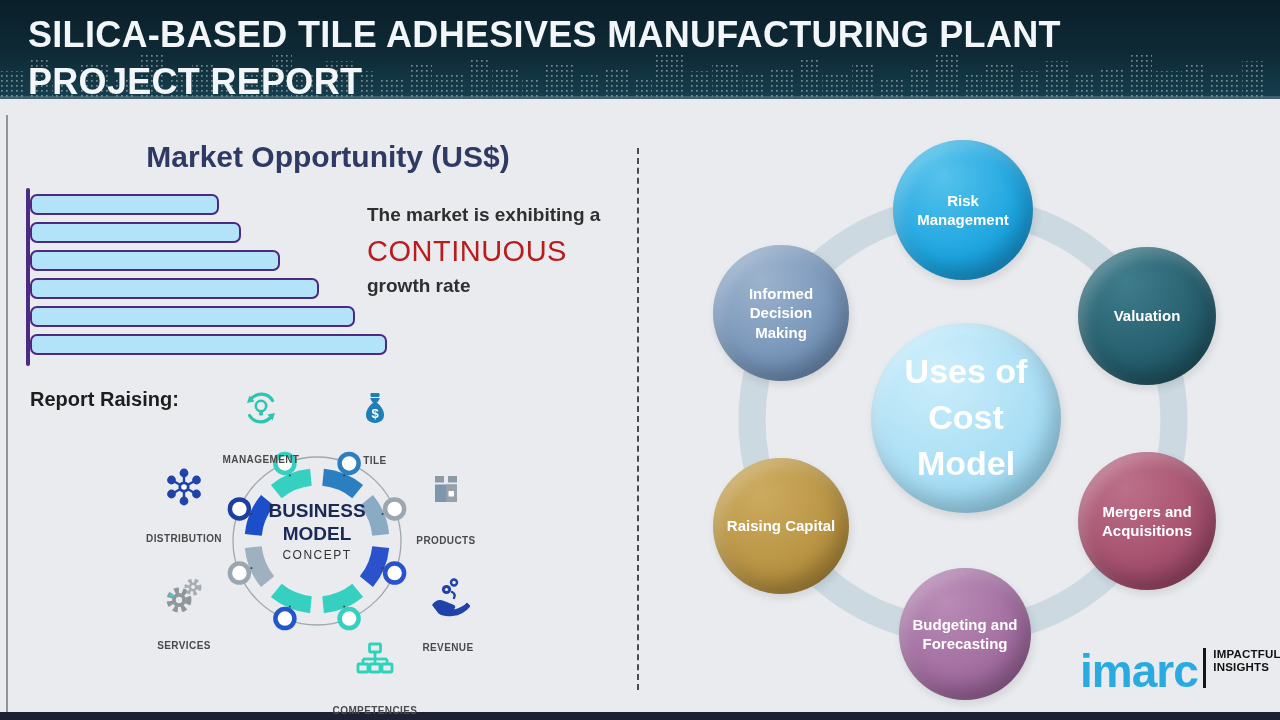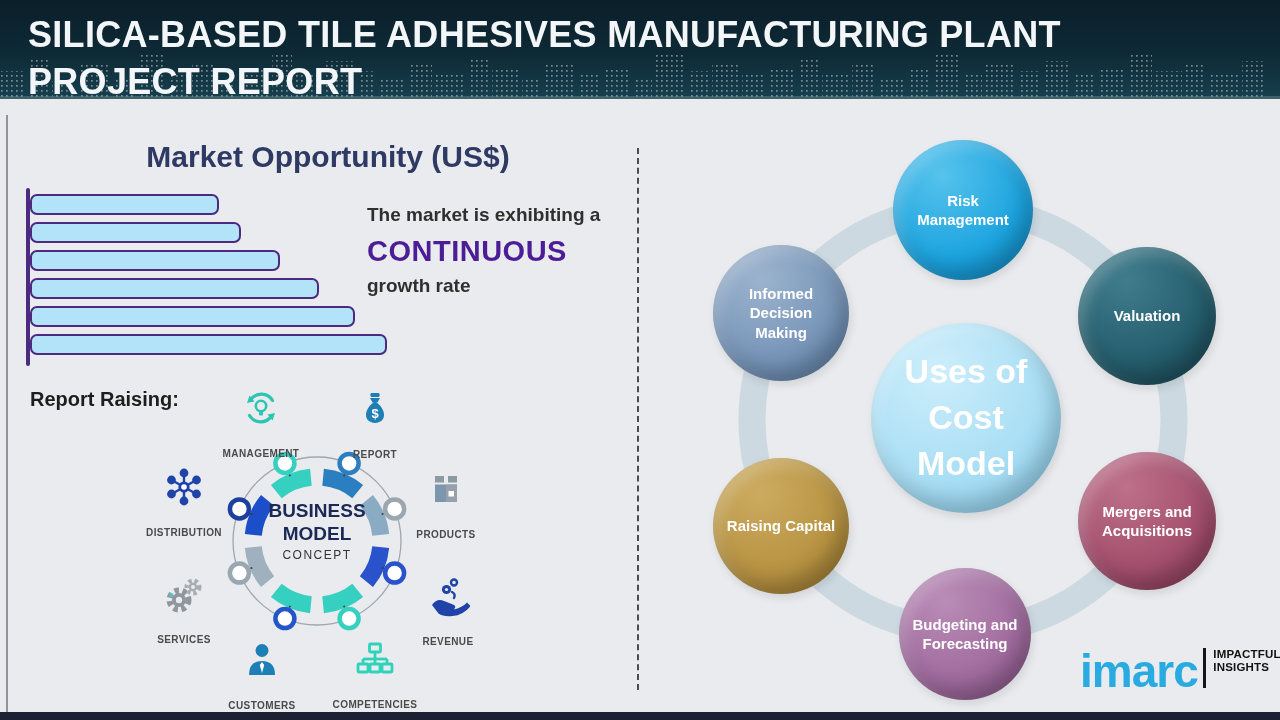--- a/index.html
+++ b/index.html
@@ -29,30 +29,30 @@
     position:absolute; left:118px; top:140px; width:420px; text-align:center;
     color:#2e3a63; font-size:30px; font-weight:bold;
   }
   #bar-axis { position:absolute; left:26px; top:188px; width:4px; height:178px; background:#4b2a80; border-radius:2px; }
   .bar {
     position:absolute; left:30px; height:21px;
     background:#b3e3f9; border:2.5px solid #4b2a80; border-radius:7px;
   }
   #annot { position:absolute; left:367px; top:204px; width:260px; }
   #annot-line1 { color:#2f2f2f; font-size:19px; font-weight:bold; }
-  #annot-line2 { color:#4c1d95; font-size:29px; font-weight:bold; margin-top:9px; letter-spacing:.5px; }
+  #annot-line2 { color:#b91c1c; font-size:29px; font-weight:normal; margin-top:9px; letter-spacing:.5px; }
   #annot-line3 { color:#2f2f2f; font-size:19px; font-weight:bold; margin-top:7px; }
   #report-coverage { position:absolute; left:30px; top:388px; color:#1d1d1d; font-size:20px; font-weight:bold; }
   
   #bm-svg { position:absolute; left:202px; top:426px; }
   #bm-center-text { position:absolute; left:247px; top:500px; width:140px; text-align:center; }
   #bm-center-line1,#bm-center-line2 { color:#1b2a55; font-size:19px; font-weight:bold; line-height:1.2; }
   #bm-center-line3 { color:#333; font-size:12px; letter-spacing:1.5px; margin-top:2px; }
   .bm-item { position:absolute; transform:translateX(-50%); text-align:center; width:110px; }
-  .bm-label { color:#4a4a4a; font-size:10px; letter-spacing:.4px; margin-top:14px; font-weight:bold; }
+  .bm-label { color:#4a4a4a; font-size:10px; letter-spacing:.4px; margin-top:20px; font-weight:bold; }
   
   #divider {
     position:absolute; left:637px; top:148px; height:542px; width:0;
     border-left:2.5px dashed #4b4b4b;
   }
   
   #ring-svg { position:absolute; left:640px; top:115px; }
   .sat {
     position:absolute; border-radius:50%;
     display:flex; align-items:center; justify-content:center; text-align:center;
@@ -217,21 +217,21 @@
     <div class="bm-label">MANAGEMENT</div>
   </div>
 
   <div class="bm-item" style="left:375px; top:387px;">
     <svg width="44" height="44" viewBox="0 0 44 44">
       <rect x="17.5" y="6" width="9" height="4" rx="1.2" fill="#1d7fb5"></rect>
       <polygon points="17,11 27,11 24.5,15.5 19.5,15.5" fill="#1d7fb5"></polygon>
       <path d="M22 14.5 C 11 21 9 35 22 36 C 35 35 33 21 22 14.5 Z" fill="#1d7fb5"></path>
       <text x="22" y="30.5" text-anchor="middle" font-size="13" font-weight="bold" fill="#fff" font-family="Liberation Sans, sans-serif">$</text>
     </svg>
-    <div class="bm-label">REPORT</div>
+    <div class="bm-label">TILE</div>
   </div>
 
   <div class="bm-item" style="left:184px; top:465px;">
     <svg width="44" height="44" viewBox="0 0 44 44">
       <g stroke="#1f43a8" stroke-width="2.4">
         <line x1="22" y1="22" x2="22" y2="9"></line>
           <line x1="22" y1="22" x2="33.5" y2="15.5"></line>
         <line x1="22" y1="22" x2="33.5" y2="28.5"></line>
           <line x1="22" y1="22" x2="22" y2="35"></line>
         <line x1="22" y1="22" x2="10.5" y2="28.5"></line>
@@ -278,28 +278,20 @@
     <svg width="44" height="44" viewBox="0 0 44 44">
       <circle cx="28" cy="8.5" r="3" fill="none" stroke="#1f43a8" stroke-width="2.4"></circle>
       <circle cx="20.5" cy="15.5" r="4.6" fill="#1f43a8"></circle>
       <circle cx="20.5" cy="15.5" r="1.6" fill="#e9ebee"></circle>
       <path d="M26 18 q4 2 2 6" fill="none" stroke="#1f43a8" stroke-width="2.4" stroke-linecap="round"></path>
       <path d="M6 31 q5 -7 12 -4 l9 3.5 q3 1.2 2 3.2 l-1 1.8 q9 -2.5 13 -7 l3.5 3.5 q-7 9 -18 10 q-9 1 -14 -2.5 z" fill="#1f43a8"></path>
     </svg>
     <div class="bm-label">REVENUE</div>
   </div>
 
-  <div class="bm-item" style="left:262px; top:638px;">
-    <svg width="44" height="44" viewBox="0 0 44 44">
-      <circle cx="22" cy="12.5" r="6.5" fill="#1d7fb5"></circle>
-      <path d="M9 37 q0 -14 13 -14 q13 0 13 14 z" fill="#1d7fb5"></path>
-      <polygon points="22,24 19.8,27 22,35 24.2,27" fill="#fff"></polygon>
-    </svg>
-    <div class="bm-label">CUSTOMERS</div>
-  </div>
 
   <div class="bm-item" style="left:375px; top:637px;">
     <svg width="44" height="44" viewBox="0 0 44 44">
       <g fill="none" stroke="#2fd3ba" stroke-width="2.8">
         <rect x="16.5" y="7" width="11" height="8" rx="1"></rect>
         <line x1="22" y1="15" x2="22" y2="22"></line>
         <line x1="10" y1="22" x2="34" y2="22"></line>
         <line x1="10" y1="22" x2="10" y2="27"></line>
           <line x1="22" y1="22" x2="22" y2="27"></line>
           <line x1="34" y1="22" x2="34" y2="27"></line>

